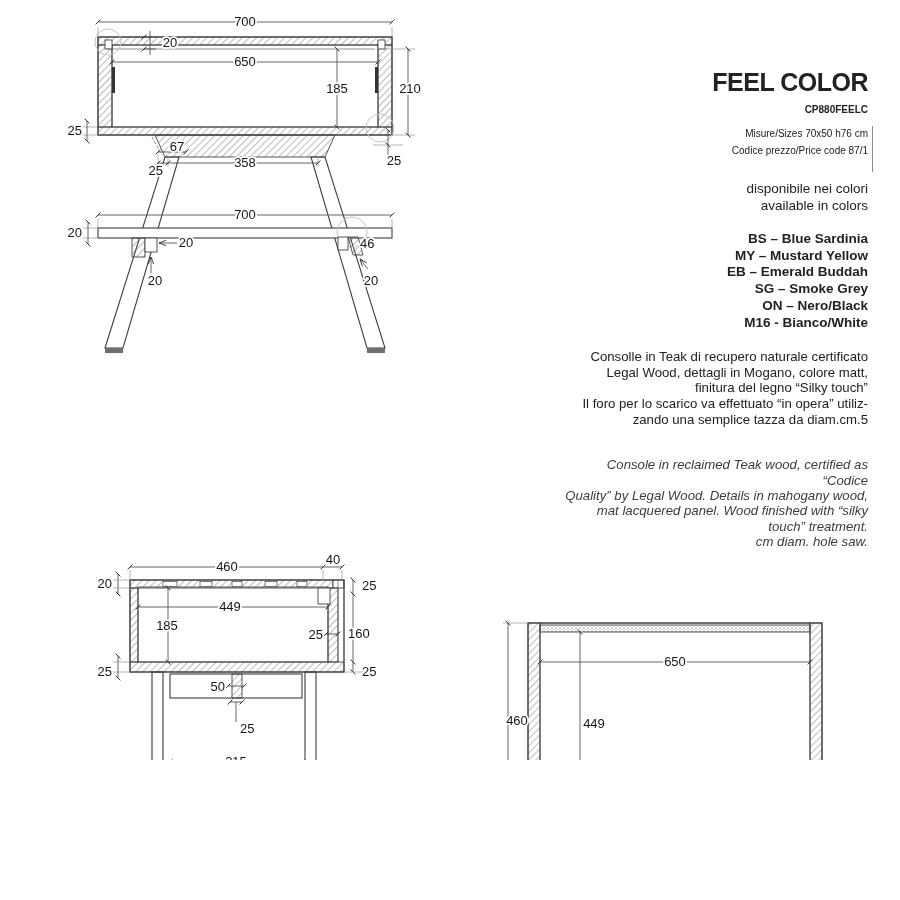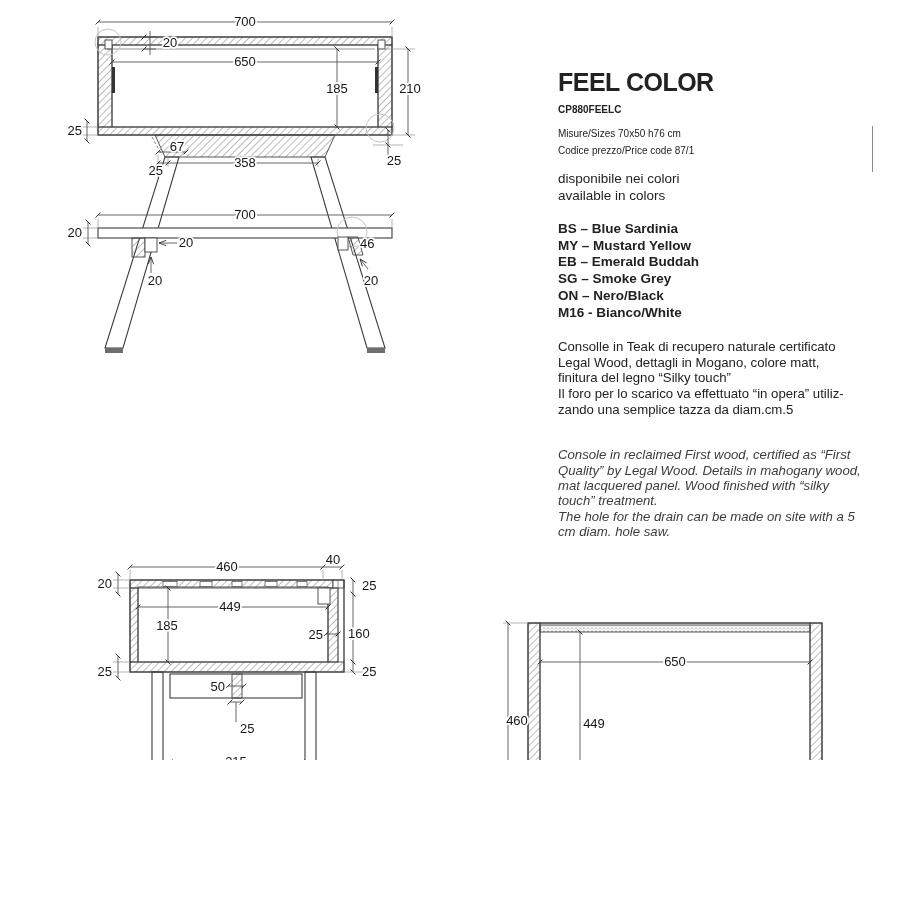--- a/index.html
+++ b/index.html
@@ -1,23 +1,23 @@
 <!DOCTYPE html>
 <html><head>
 <meta charset="utf-8">
 <style>
   html,body{margin:0;padding:0;background:#fff;}
   #page{position:relative;width:900px;height:760px;background:#fff;overflow:hidden;
         font-family:"Liberation Sans",sans-serif;}
   
-  #right-col{position:absolute;left:558px;top:70px;width:310px;text-align:left;color:#222;}
+  #right-col{position:absolute;left:558px;top:70px;width:310px;text-align:right;color:#222;}
   .title{font-size:25px;font-weight:bold;letter-spacing:-0.5px;line-height:1;}
   .code{font-size:10px;font-weight:bold;margin-top:9px;}
   .meta{font-size:10px;margin-top:10px;line-height:17px;}
-  .avail{font-size:13.5px;margin-top:11px;line-height:17px;}
+  .avail{font-size:13.5px;margin-top:21px;line-height:17px;}
   .colors{font-size:13.5px;margin-top:17px;line-height:16.7px;font-weight:bold;}
   .desc-it{font-size:13.2px;margin-top:18px;line-height:15.6px;}
   .desc-en{font-size:13.2px;font-style:italic;margin-top:30px;line-height:15.4px;color:#3c3c3c;}
   #code-tick{position:absolute;left:872px;top:126px;height:46px;width:1px;background:#8a8a8a;}
   
   svg{position:absolute;overflow:visible;}
   #front-view{left:55px;top:5px;}
   #side-view{left:80px;top:550px;}
   #plan-view{left:495px;top:595px;}
   .ol{stroke:#3d3d3d;stroke-width:1.1;fill:#fff;}
@@ -317,23 +317,22 @@
       <div>M16 - Bianco/White</div>
     </div>
     <div class="desc-it">
       <div>Consolle in Teak di recupero naturale certificato</div>
       <div>Legal Wood, dettagli in Mogano, colore matt,</div>
       <div>finitura del legno “Silky touch”</div>
       <div>Il foro per lo scarico va effettuato “in opera” utiliz-</div>
       <div>zando una semplice tazza da diam.cm.5</div>
     </div>
     <div class="desc-en">
-      <div>Console in reclaimed First wood, certified as “First</div>
+      <div>Console in reclaimed Teak wood, certified as “Codice</div>
       <div>Quality” by Legal Wood. Details in mahogany wood,</div>
       <div>mat lacquered panel. Wood finished with “silky</div>
       <div>touch” treatment.</div>
-      <div>The hole for the drain can be made on site with a 5</div>
       <div>cm diam. hole saw.</div>
     </div>
   </div>
   <div id="code-tick"></div>
 
 </div>
 
 </body></html>

